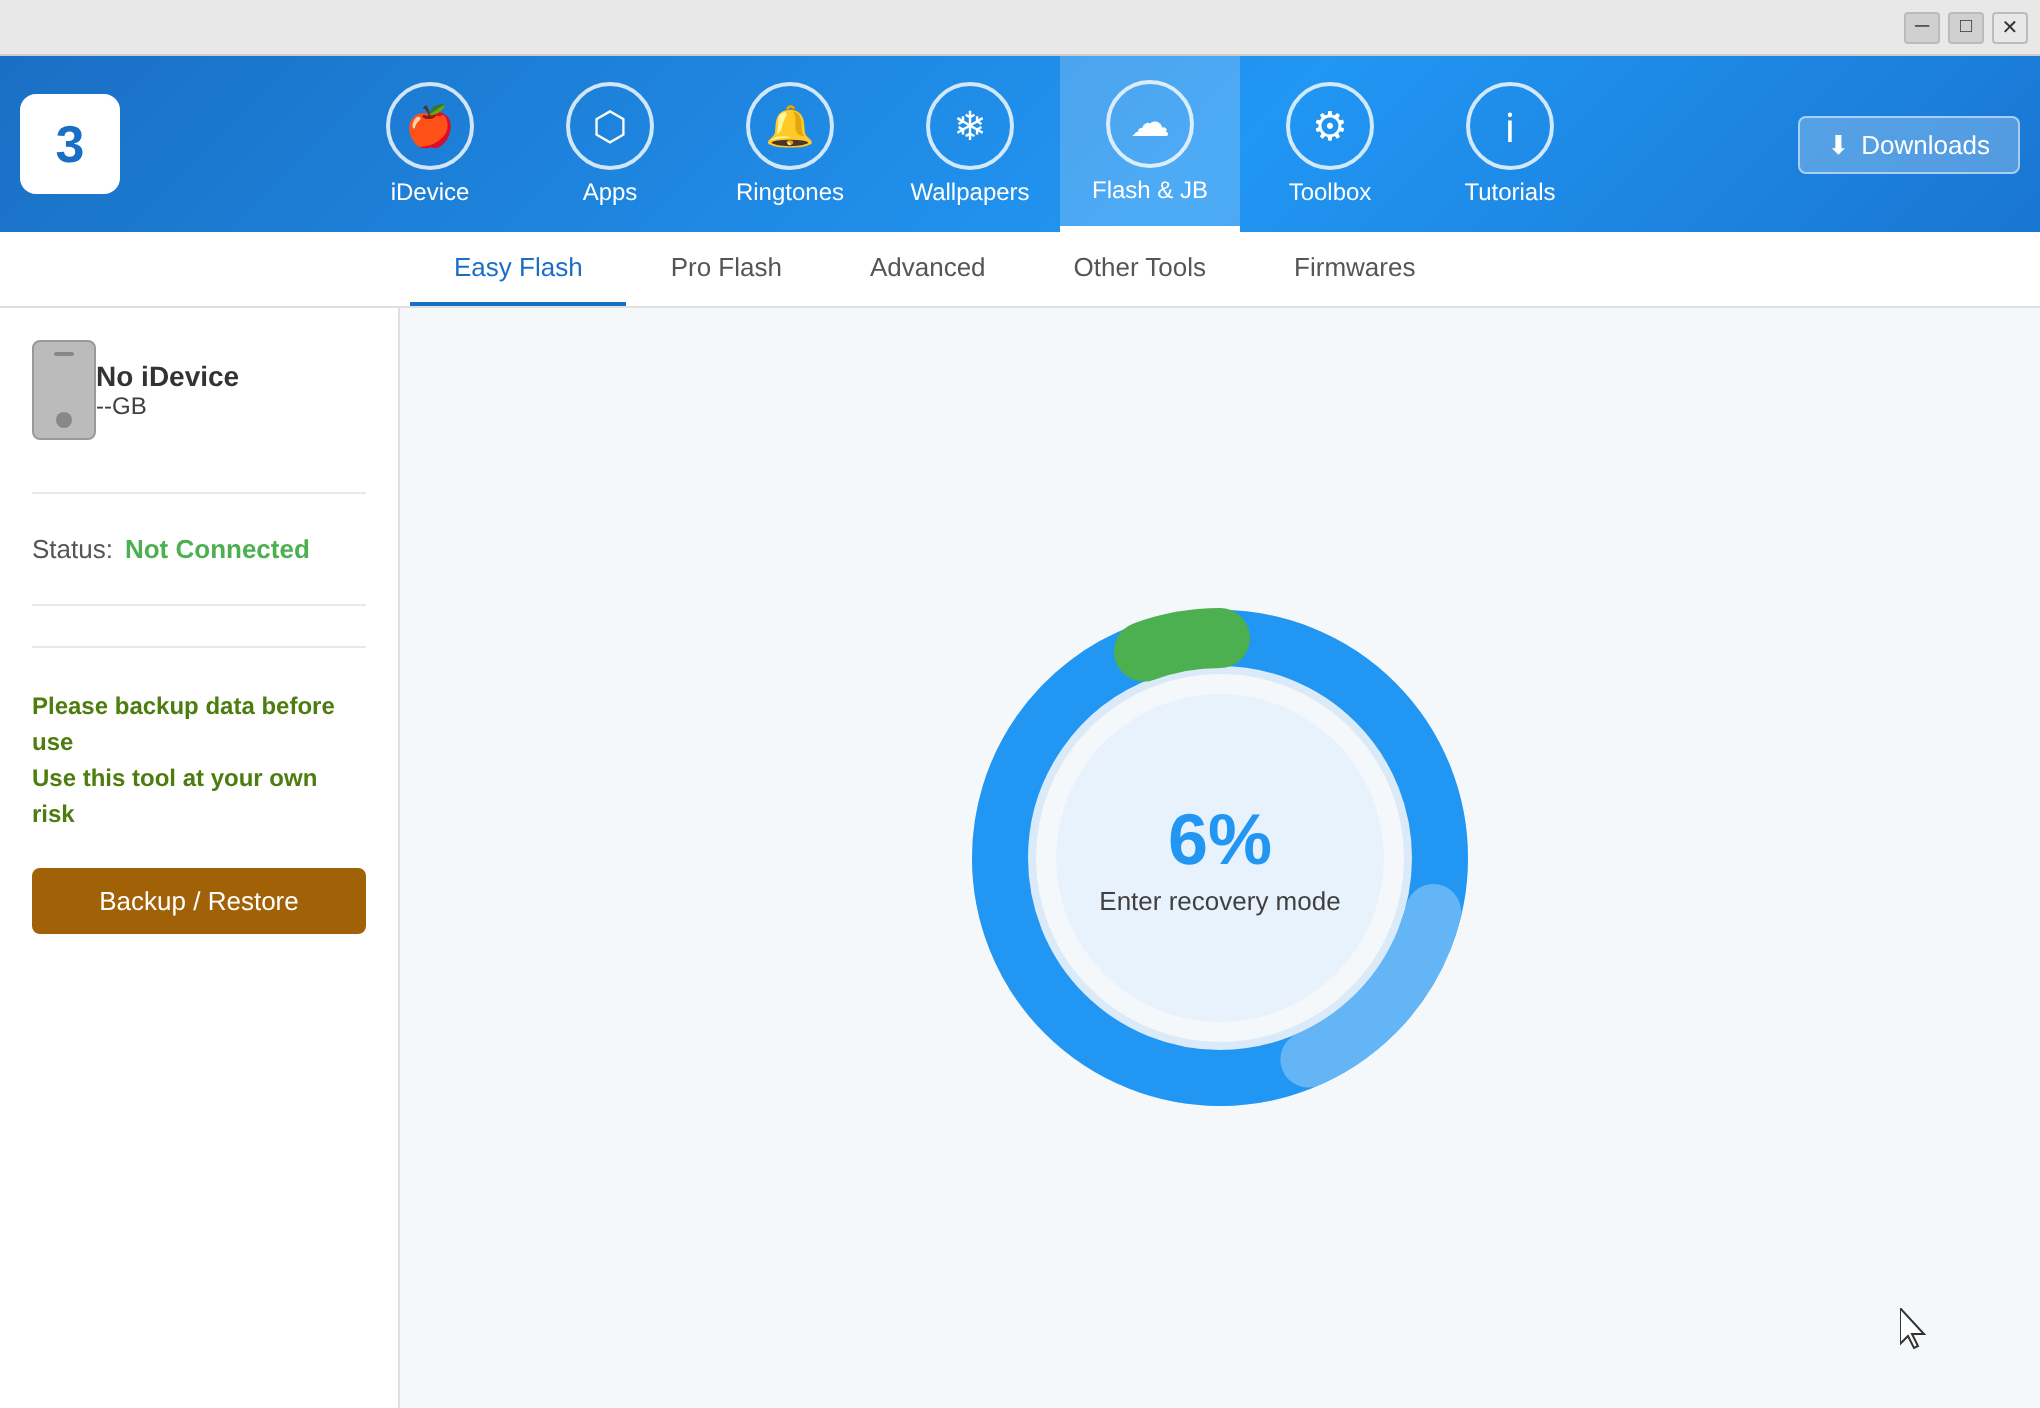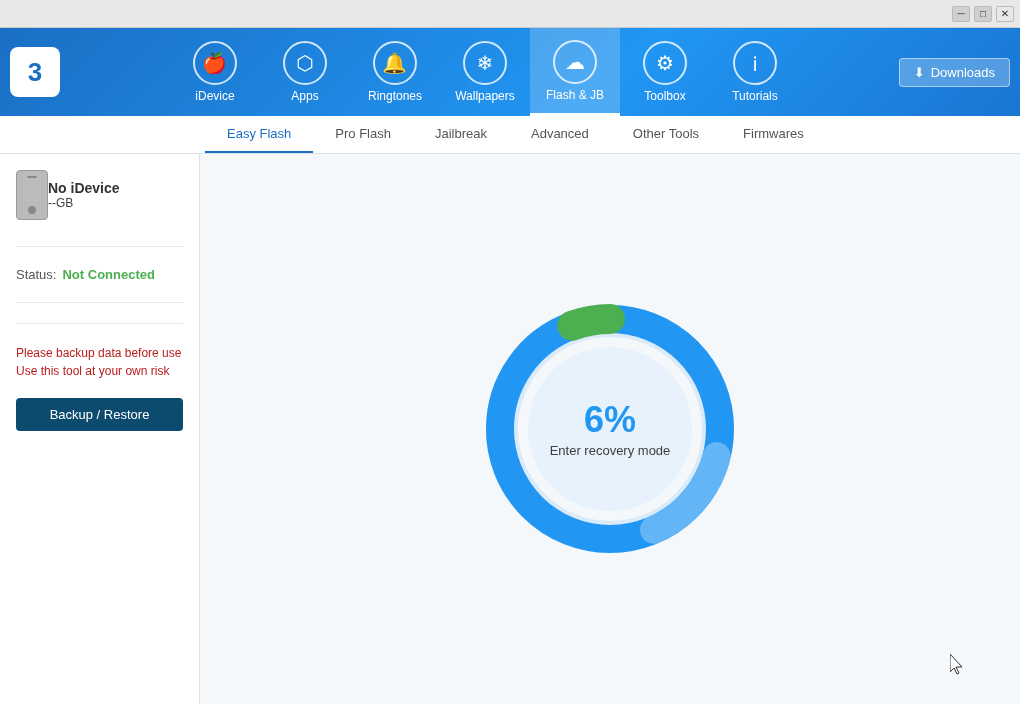--- a/index.html
+++ b/index.html
@@ -265,27 +265,28 @@
       background: white;
     }
     .auto-activate-text {
       font-size: 12px;
       color: #555;
       line-height: 1.4;
     }
 
     .warning-text {
       font-size: 12px;
-      color: #b91c1c;
+      color: #4d7c0f;
       line-height: 1.5;
       margin: 10px 0;
+      font-weight: bold;
     }
 
     .backup-btn {
-      background: #0c4a6e;
+      background: #a16207;
       color: white;
       border: none;
       border-radius: 4px;
       padding: 9px 16px;
       font-size: 13px;
       cursor: pointer;
       width: 100%;
       font-weight: 500;
       margin-top: 8px;
     }
@@ -391,21 +392,20 @@
   <button class="downloads-btn">
     <span>⬇</span>
     <span>Downloads</span>
   </button>
 </div>
 
 <div class="sub-tabs">
 
 <div class="sub-tab active">Easy Flash</div>
     <div class="sub-tab">Pro Flash</div>
-    <div class="sub-tab">Jailbreak</div>
     <div class="sub-tab">Advanced</div>
     <div class="sub-tab">Other Tools</div>
     <div class="sub-tab">Firmwares</div>
   </div>
 
 <div class="main-layout">
 
   <div class="sidebar">
     <div class="device-area">
       <div class="device-icon"></div>

